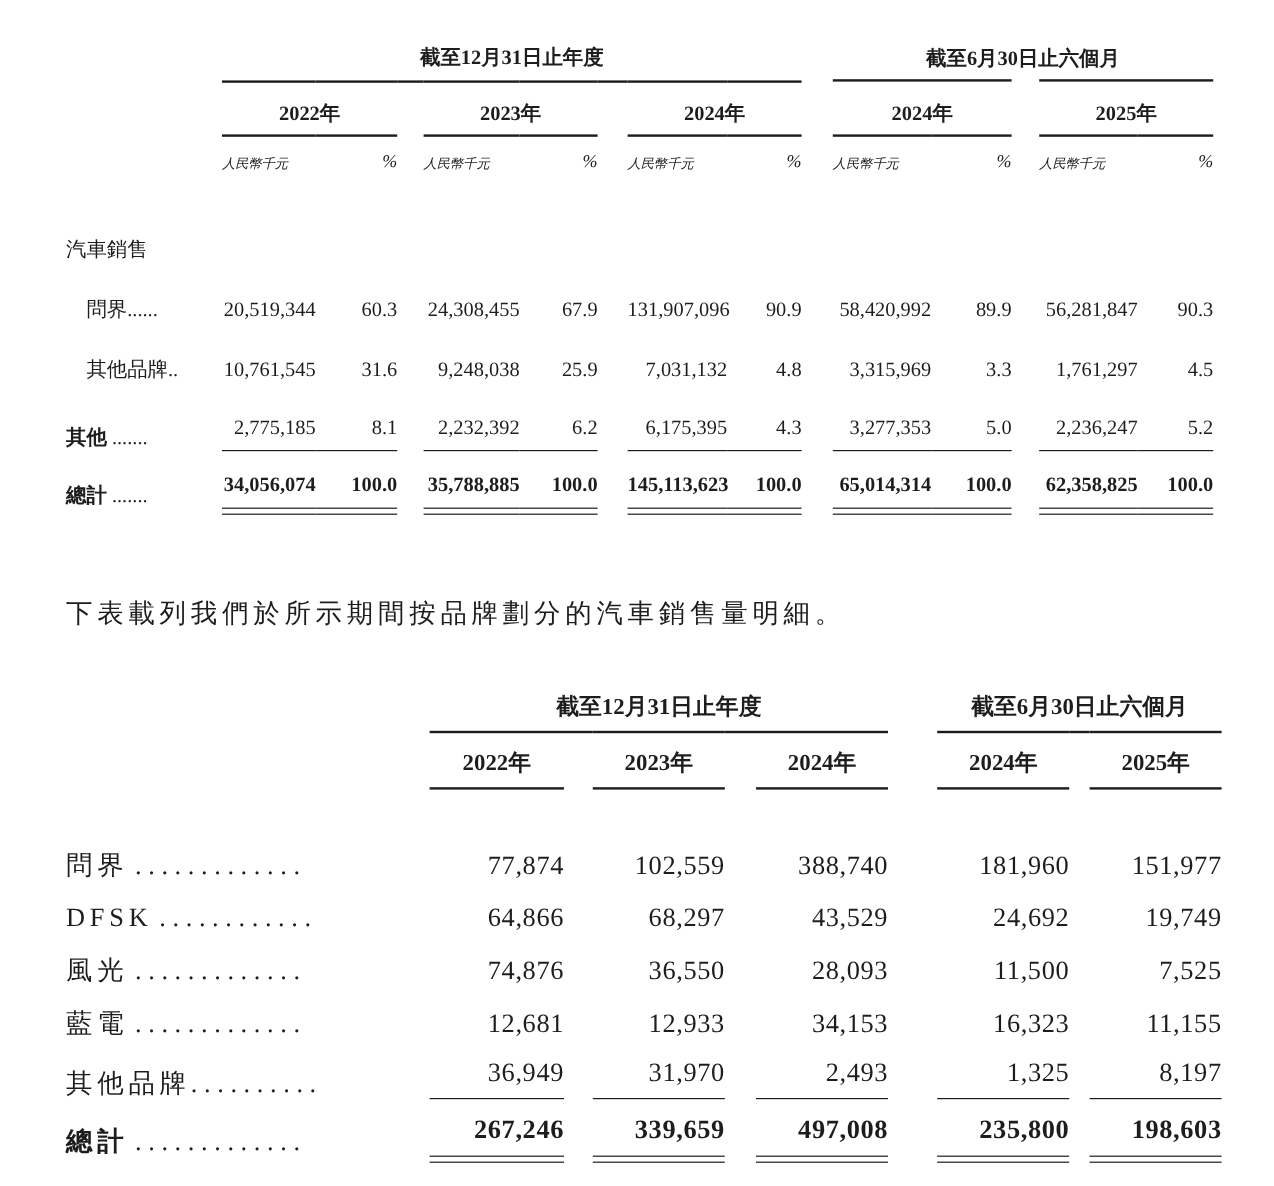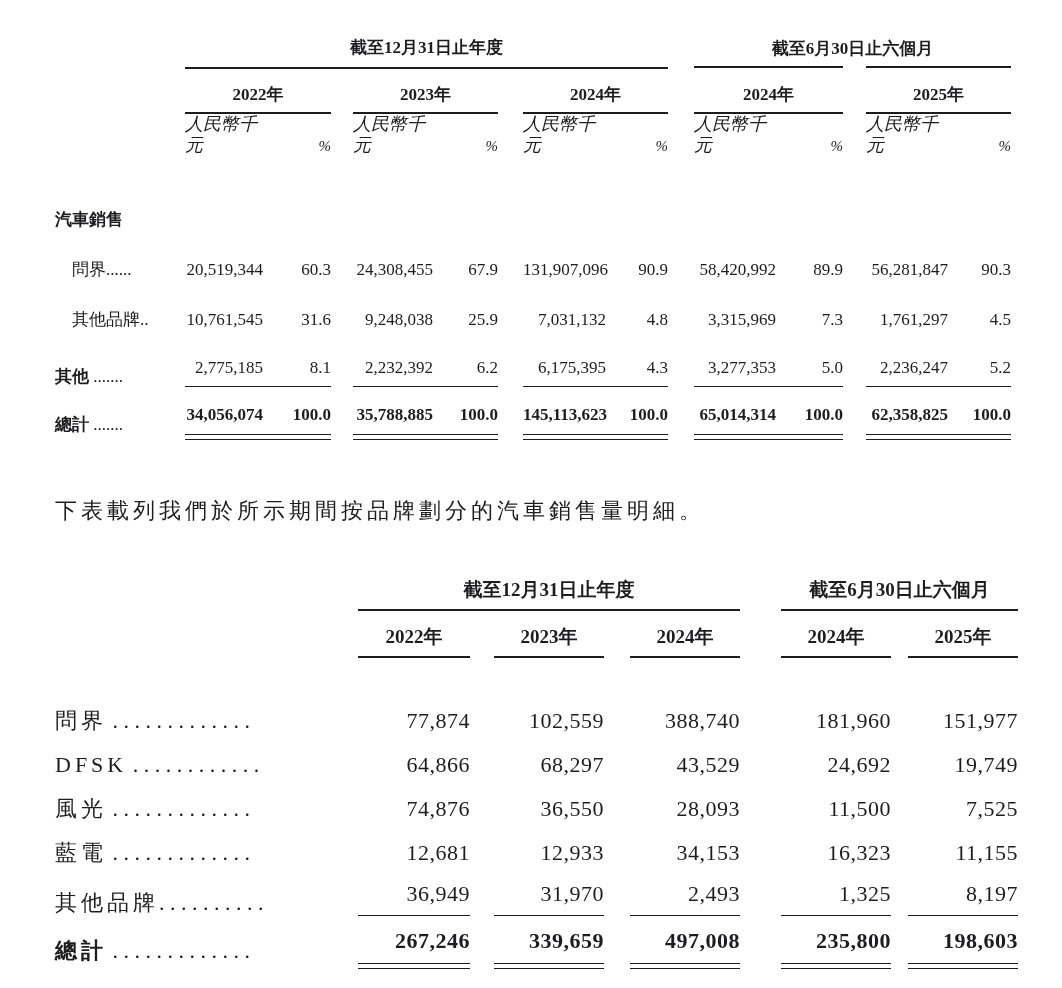--- a/index.html
+++ b/index.html
@@ -10,24 +10,24 @@
 
   
   .t1{position:absolute;left:55px;top:30px;width:956px;font-size:17px;}
   .t1 .grp{font-weight:700;text-align:center;border-bottom:2px solid #1d1d1f;padding-bottom:9px;}
   .t1 .grp-split{font-weight:700;text-align:center;position:relative;padding-bottom:9px;}
   .t1 .grp-split::before,.t1 .grp-split::after{content:"";position:absolute;bottom:0;height:0;
         border-bottom:2px solid #1d1d1f;}
   .t1 .grp-split::before{left:0;width:149px;}
   .t1 .grp-split::after{right:0;width:145px;}
   .t1 .yr{font-weight:700;text-align:center;border-bottom:2px solid #1d1d1f;padding-bottom:7px;}
-  .t1 .amt{font-style:italic;font-size:18px;text-align:left;padding-bottom:2px;}
+  .t1 .amt{font-style:italic;font-size:11px;text-align:left;padding-bottom:2px;}
   .t1 .pct{font-style:italic;font-size:15px;text-align:right;padding-bottom:2px;}
   .t1 .note{font-style:italic;font-size:15px;text-align:center;padding-right:22px;}
-  .t1 .section{font-weight:700;}
+  .t1 .section{font-weight:400;}
 
   
   .t2{position:absolute;left:55px;top:578px;width:963px;font-size:22px;}
   .t2 .grp{font-weight:700;font-size:19px;text-align:center;border-bottom:2px solid #1d1d1f;padding-bottom:8px;}
   .t2 .yr{font-weight:700;font-size:19px;text-align:center;border-bottom:2px solid #1d1d1f;padding-bottom:8px;}
   .t2 .lbl-text{letter-spacing:4px;}
   .t2 .v{letter-spacing:0.5px;}
 
   
   .lbl{text-align:left;}
@@ -138,21 +138,21 @@
       <td class="num">10,761,545</td>
       <td class="pcv">31.6</td>
       <td></td>
       <td class="num">9,248,038</td>
       <td class="pcv">25.9</td>
       <td></td>
       <td class="num">7,031,132</td>
       <td class="pcv">4.8</td>
       <td></td>
       <td class="num">3,315,969</td>
-      <td class="pcv">7.3</td>
+      <td class="pcv">3.3</td>
       <td></td>
       <td class="num">1,761,297</td>
       <td class="pcv">4.5</td>
     </tr>
 
     <tr style="height:57px">
       <td class="lbl"><span class="lbl-text b">其他</span><span class="leader"> .......</span></td>
       <td class="num u">2,775,185</td>
       <td class="pcv u">8.1</td>
       <td></td>

